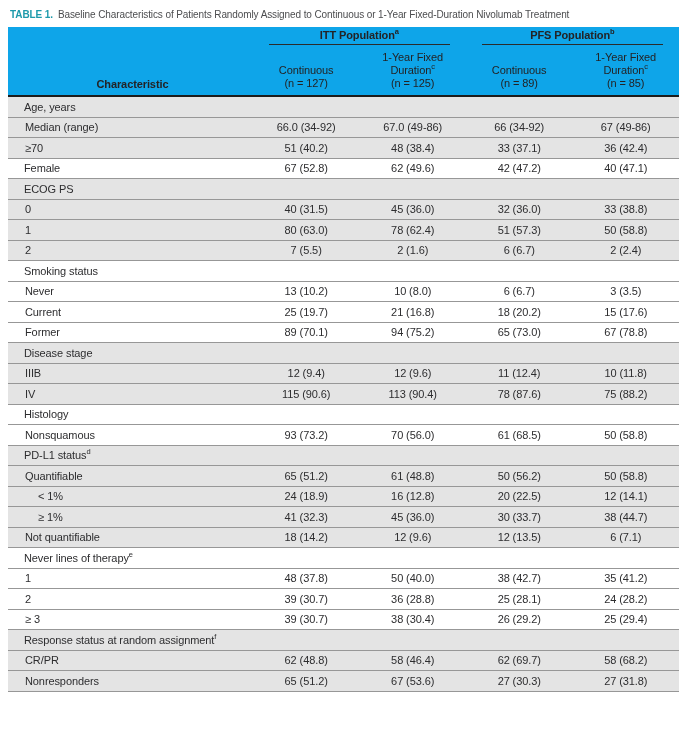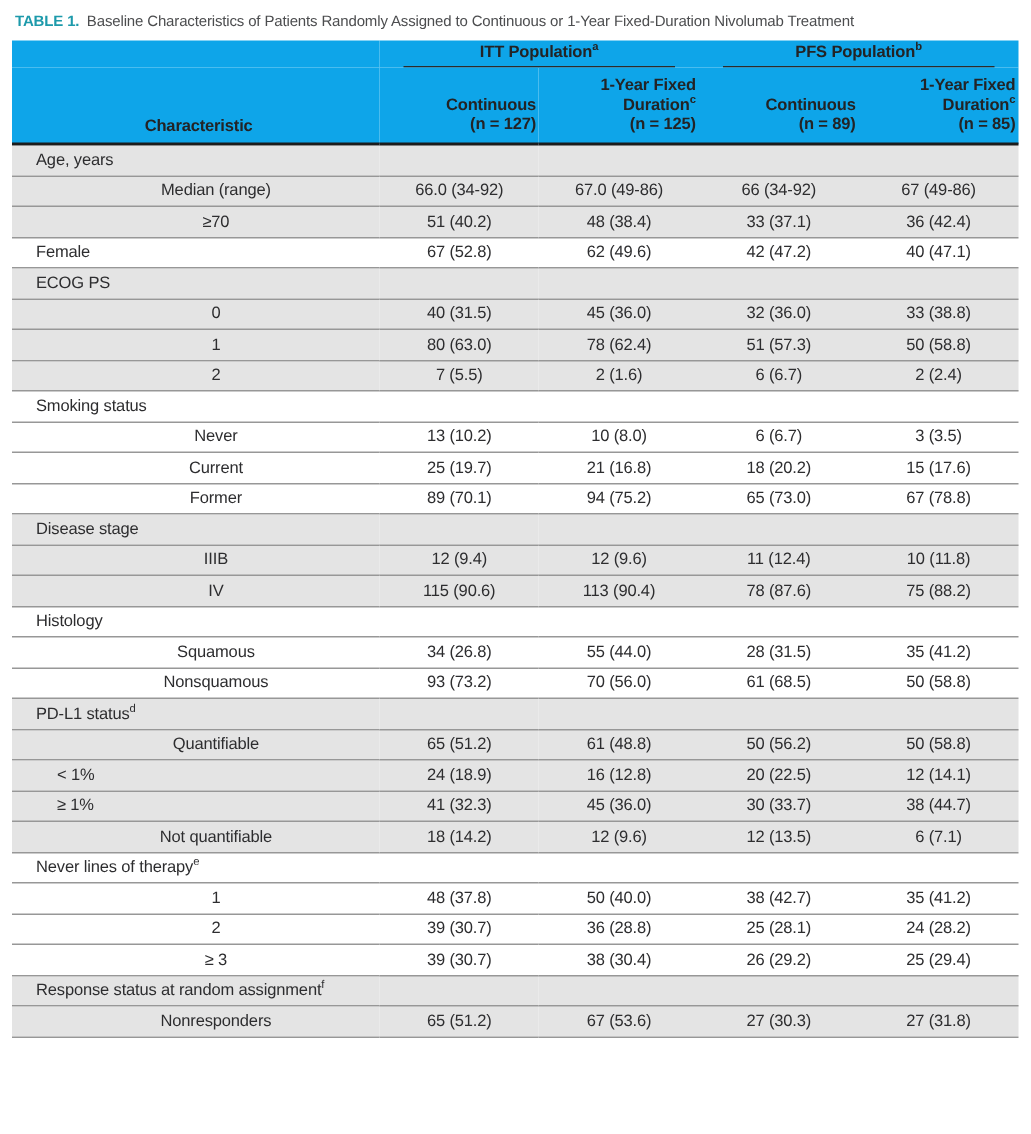--- a/index.html
+++ b/index.html
@@ -29,39 +29,39 @@
     font-weight:bold; font-size:11px; color:#232325;
     letter-spacing:-0.1px; padding:0; background:#0ea5e9;
   }
   .group-th .g-underline {
     border-bottom:1.5px solid #2b2b2b;
     margin:0 16px; padding:2px 0 3px;
     text-align:center;
   }
   tr.sub-row th { border-bottom:2.5px solid #1c1c1c; }
   th.sub-th {
-    vertical-align:bottom; text-align:right;
-    padding:6px 2px 5px 2px; line-height:13px; font-weight:bold;
+    vertical-align:bottom; text-align:center;
+    padding:6px 2px 5px 2px; line-height:13px; font-weight:normal;
   }
   th.char-th {
     vertical-align:bottom; text-align:center;
     padding:0 0 5px 4px;
   }
   .line:empty { display:none; }
   sup:empty { display:none; }
   sup { font-size:7.5px; vertical-align:super; line-height:0; letter-spacing:0; }
 
   tbody td {
     font-size:11px; height:19.5px;
     border-bottom:1px solid #979797;
     padding:0 2px; background:#ffffff;
     letter-spacing:-0.1px;
   }
   td.label { text-align:left; padding-left:16px; white-space:nowrap; overflow:hidden; }
-  td.label.ind1 { padding-left:29px;text-align:center; }
+  td.label.ind1 { padding-left:17px; }
   td.label.ind2 { padding-left:30px; }
   td.val { text-align:center; white-space:nowrap; }
   tr.shaded td { background:#e4e4e4; }
 </style>
 </head>
 <body>
 
 <div>
   <div class="title-row">
     <span class="tlabel">TABLE 1.</span><span class="ttext">Baseline Characteristics of Patients Randomly Assigned to Continuous or 1-Year Fixed-Duration Nivolumab Treatment</span>
@@ -216,27 +216,20 @@
           <td class="val">75 (88.2)</td>
         </tr>
         <tr>
           <td class="label"><span>Histology</span></td>
           <td class="val"></td>
           <td class="val"></td>
           <td class="val"></td>
           <td class="val"></td>
         </tr>
         <tr>
-          <td class="label ind1"><span>Squamous</span></td>
-          <td class="val">34 (26.8)</td>
-          <td class="val">55 (44.0)</td>
-          <td class="val">28 (31.5)</td>
-          <td class="val">35 (41.2)</td>
-        </tr>
-        <tr>
           <td class="label ind1"><span>Nonsquamous</span></td>
           <td class="val">93 (73.2)</td>
           <td class="val">70 (56.0)</td>
           <td class="val">61 (68.5)</td>
           <td class="val">50 (58.8)</td>
         </tr>
         <tr class="shaded">
           <td class="label"><span>PD-L1 status</span><sup>d</sup></td>
           <td class="val"></td>
           <td class="val"></td>
@@ -300,20 +293,27 @@
           <td class="val">25 (29.4)</td>
         </tr>
         <tr class="shaded">
           <td class="label"><span>Response status at random assignment</span><sup>f</sup></td>
           <td class="val"></td>
           <td class="val"></td>
           <td class="val"></td>
           <td class="val"></td>
         </tr>
         <tr class="shaded">
+          <td class="label ind1"><span>CR/PR</span></td>
+          <td class="val">62 (48.8)</td>
+          <td class="val">58 (46.4)</td>
+          <td class="val">62 (69.7)</td>
+          <td class="val">58 (68.2)</td>
+        </tr>
+        <tr class="shaded">
           <td class="label ind1"><span>Nonresponders</span></td>
           <td class="val">65 (51.2)</td>
           <td class="val">67 (53.6)</td>
           <td class="val">27 (30.3)</td>
           <td class="val">27 (31.8)</td>
         </tr>
       </tbody>
   </table>
 </div>
 

